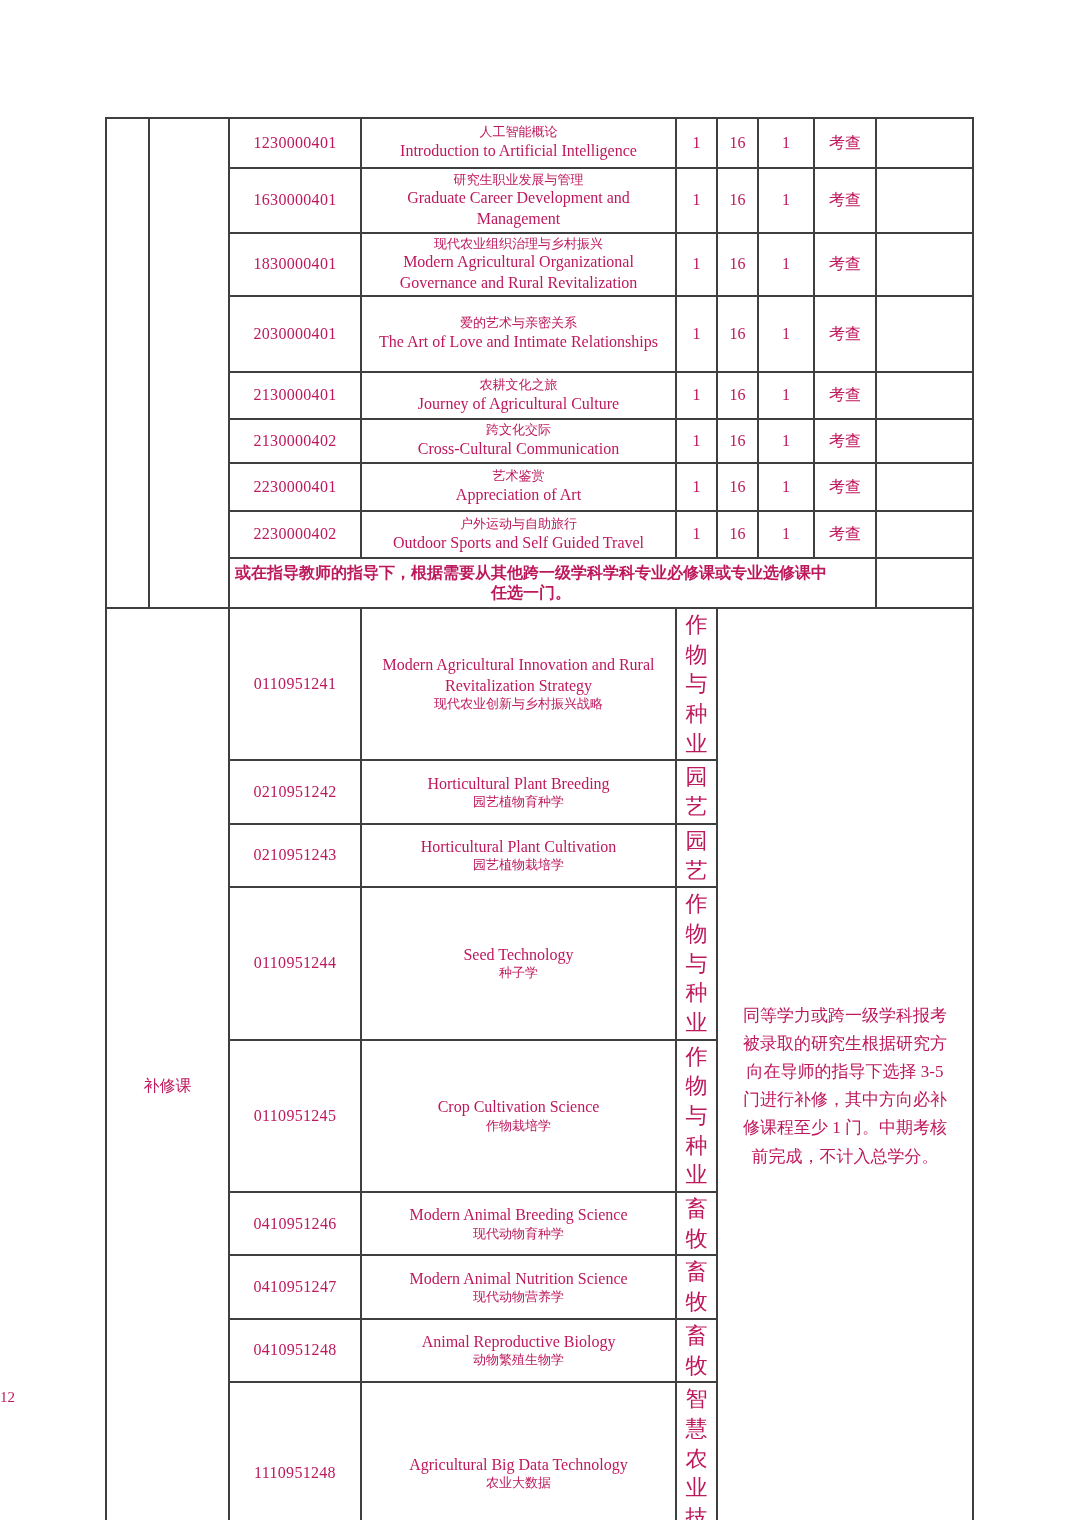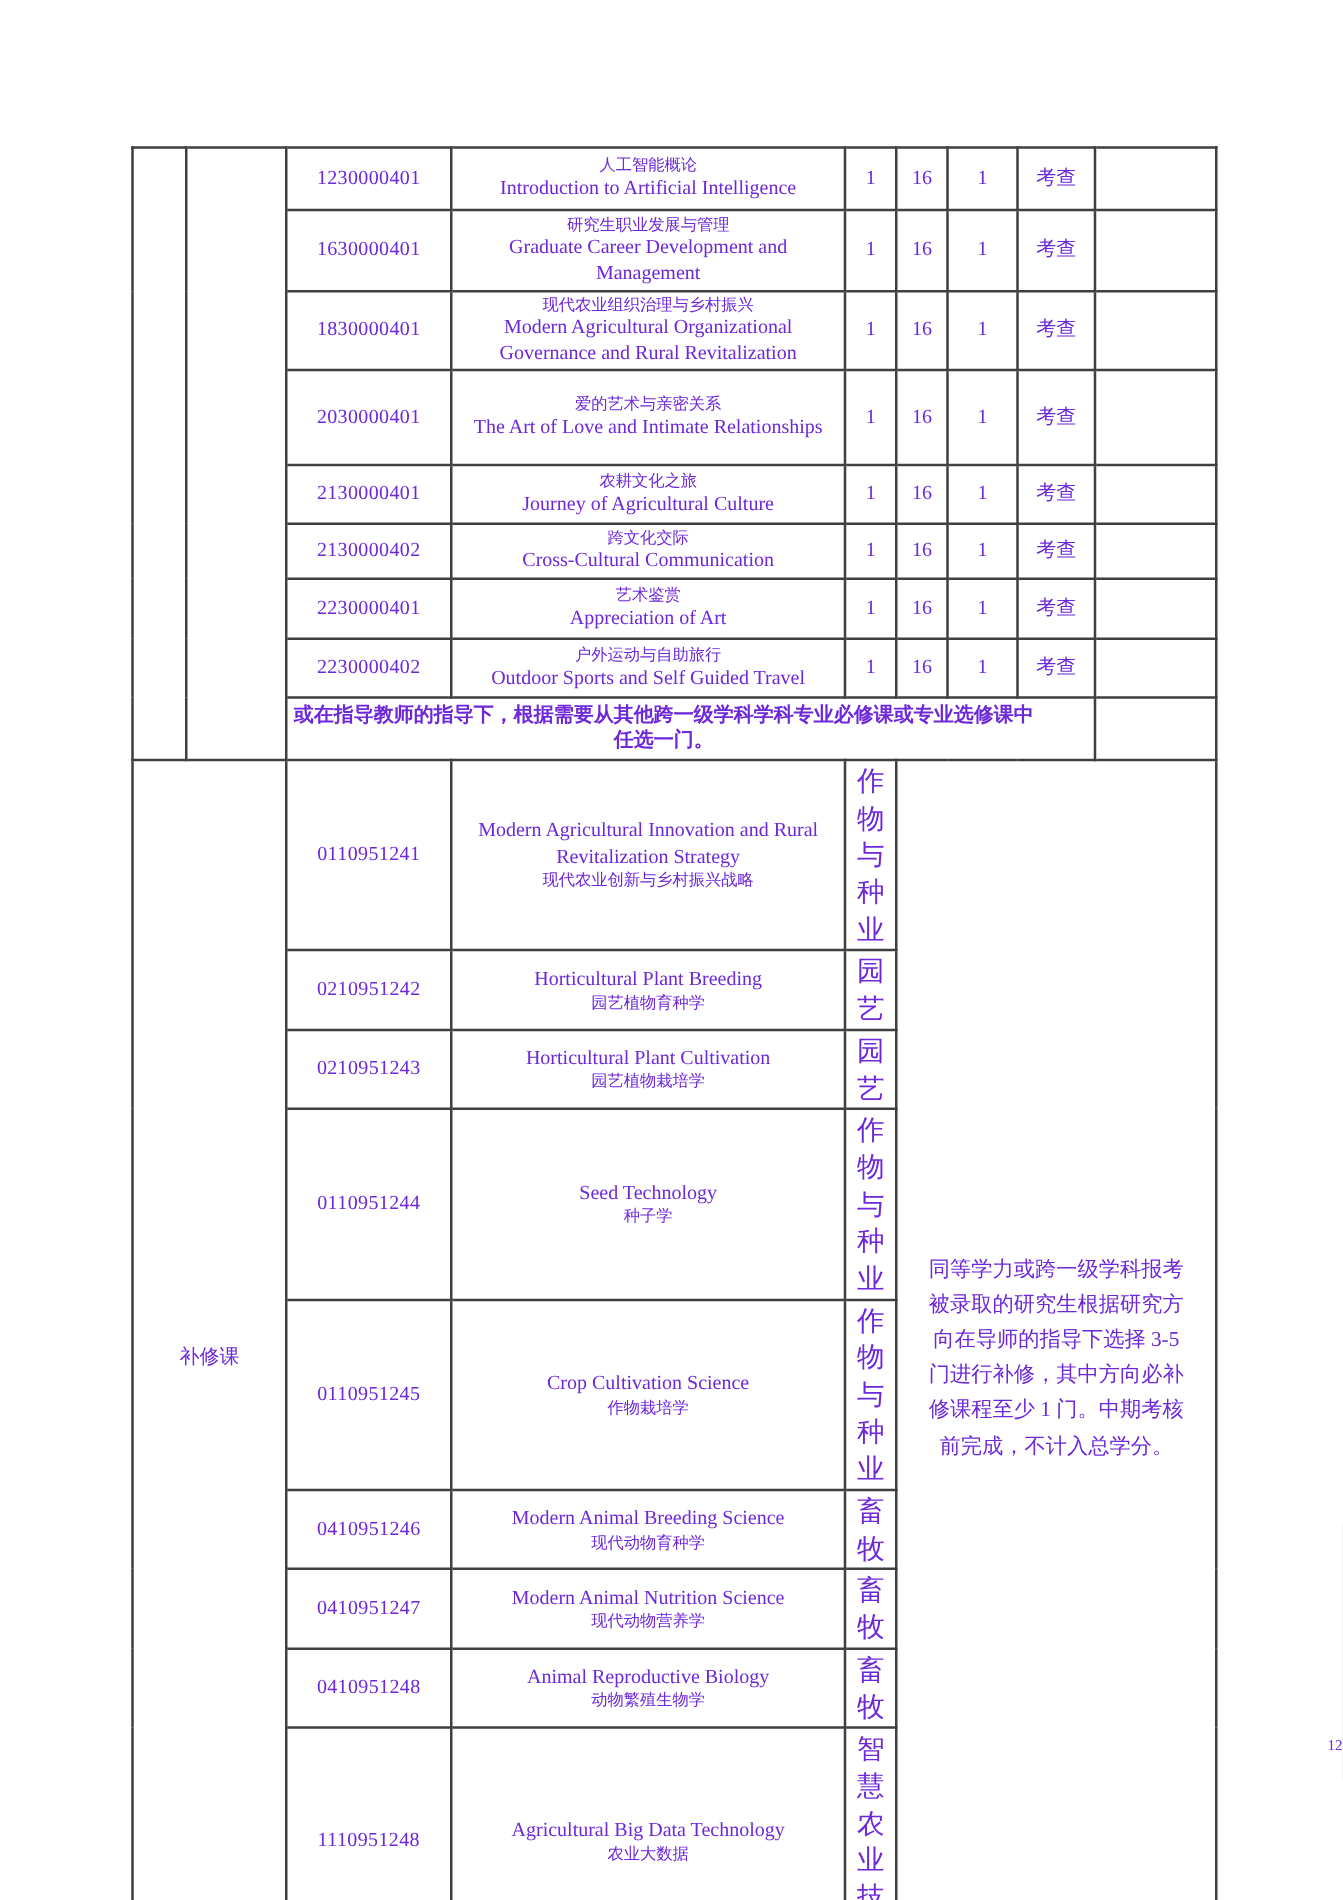--- a/index.html
+++ b/index.html
@@ -1,21 +1,21 @@
 <!DOCTYPE html>
 <html><head>
 <meta charset="utf-8">
 <style>
   html,body{margin:0;padding:0;background:#e8e8e8;}
   .page{
     position:relative;
     width:1074px;height:1520px;
     background:#ffffff;
     font-family:"Liberation Serif","DejaVu Serif",serif;
-    color:#6d28d9;
+    color:#be185d;
     overflow:hidden;
     margin:0 auto;
   }
   table.curriculum{
     position:absolute;
     left:105px;top:117px;
     width:867px;
     border-collapse:collapse;
     table-layout:fixed;
   }
@@ -61,22 +61,22 @@
     margin:0 auto;
     font-size:17px;
     line-height:1.66;
     text-align:center;
   }
   td.label-cell{font-size:17px;}
   .page-number{
     position:absolute;
     left:0;right:0;
     top:1389px;
-    text-align:right;
-    font-size:12px;
+    text-align:left;
+    font-size:15px;
   }
 </style>
 </head>
 <body>
 
 <div class="page">
 
 <table class="curriculum">
   <colgroup>
     <col style="width:43px">

